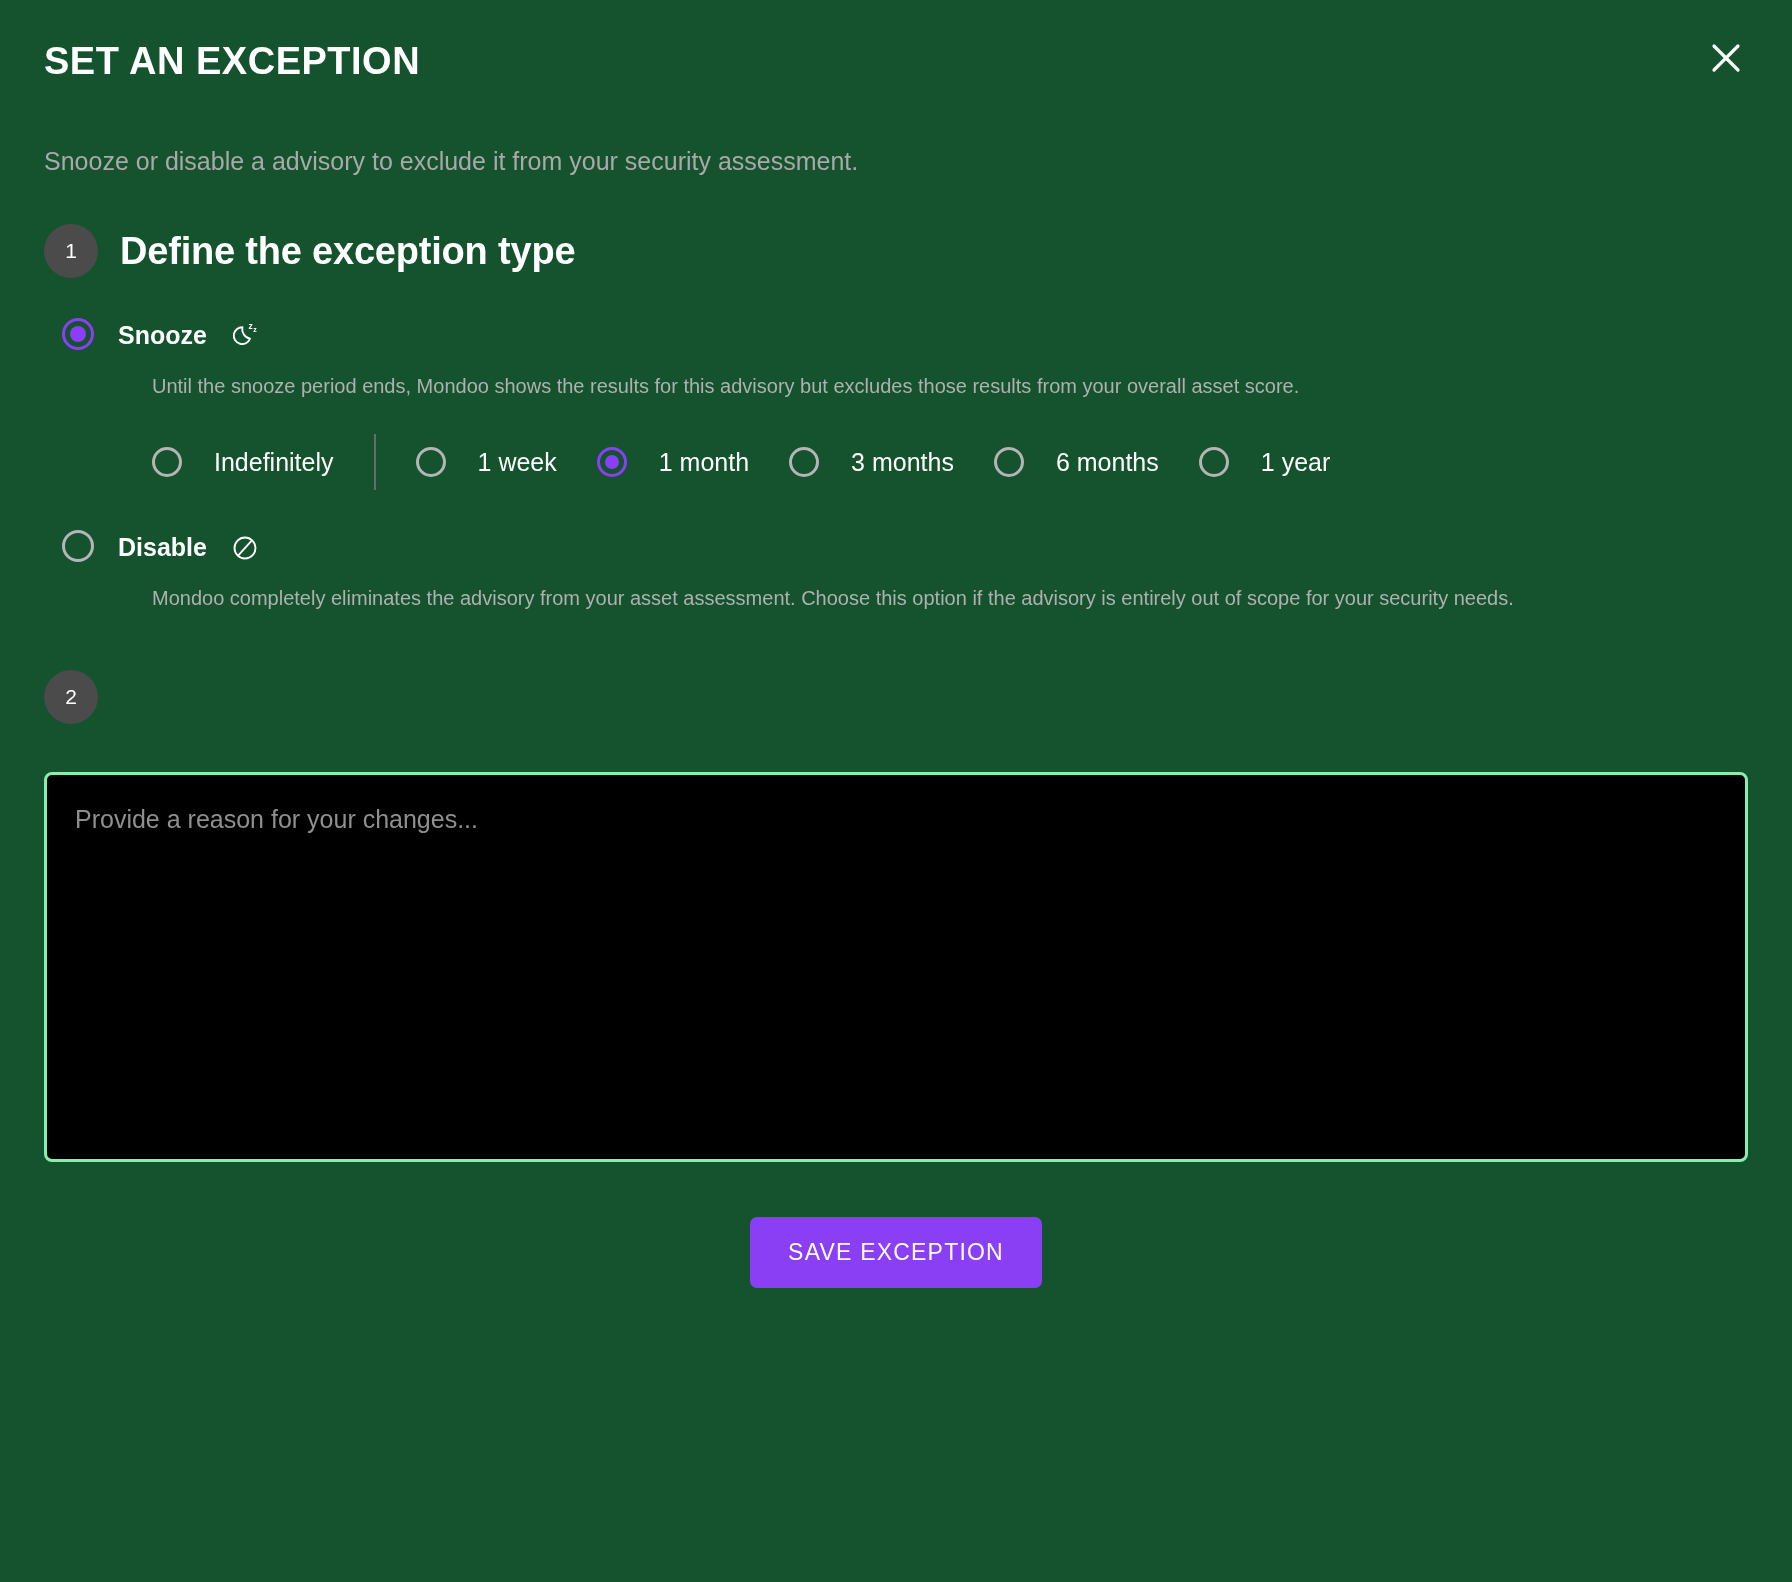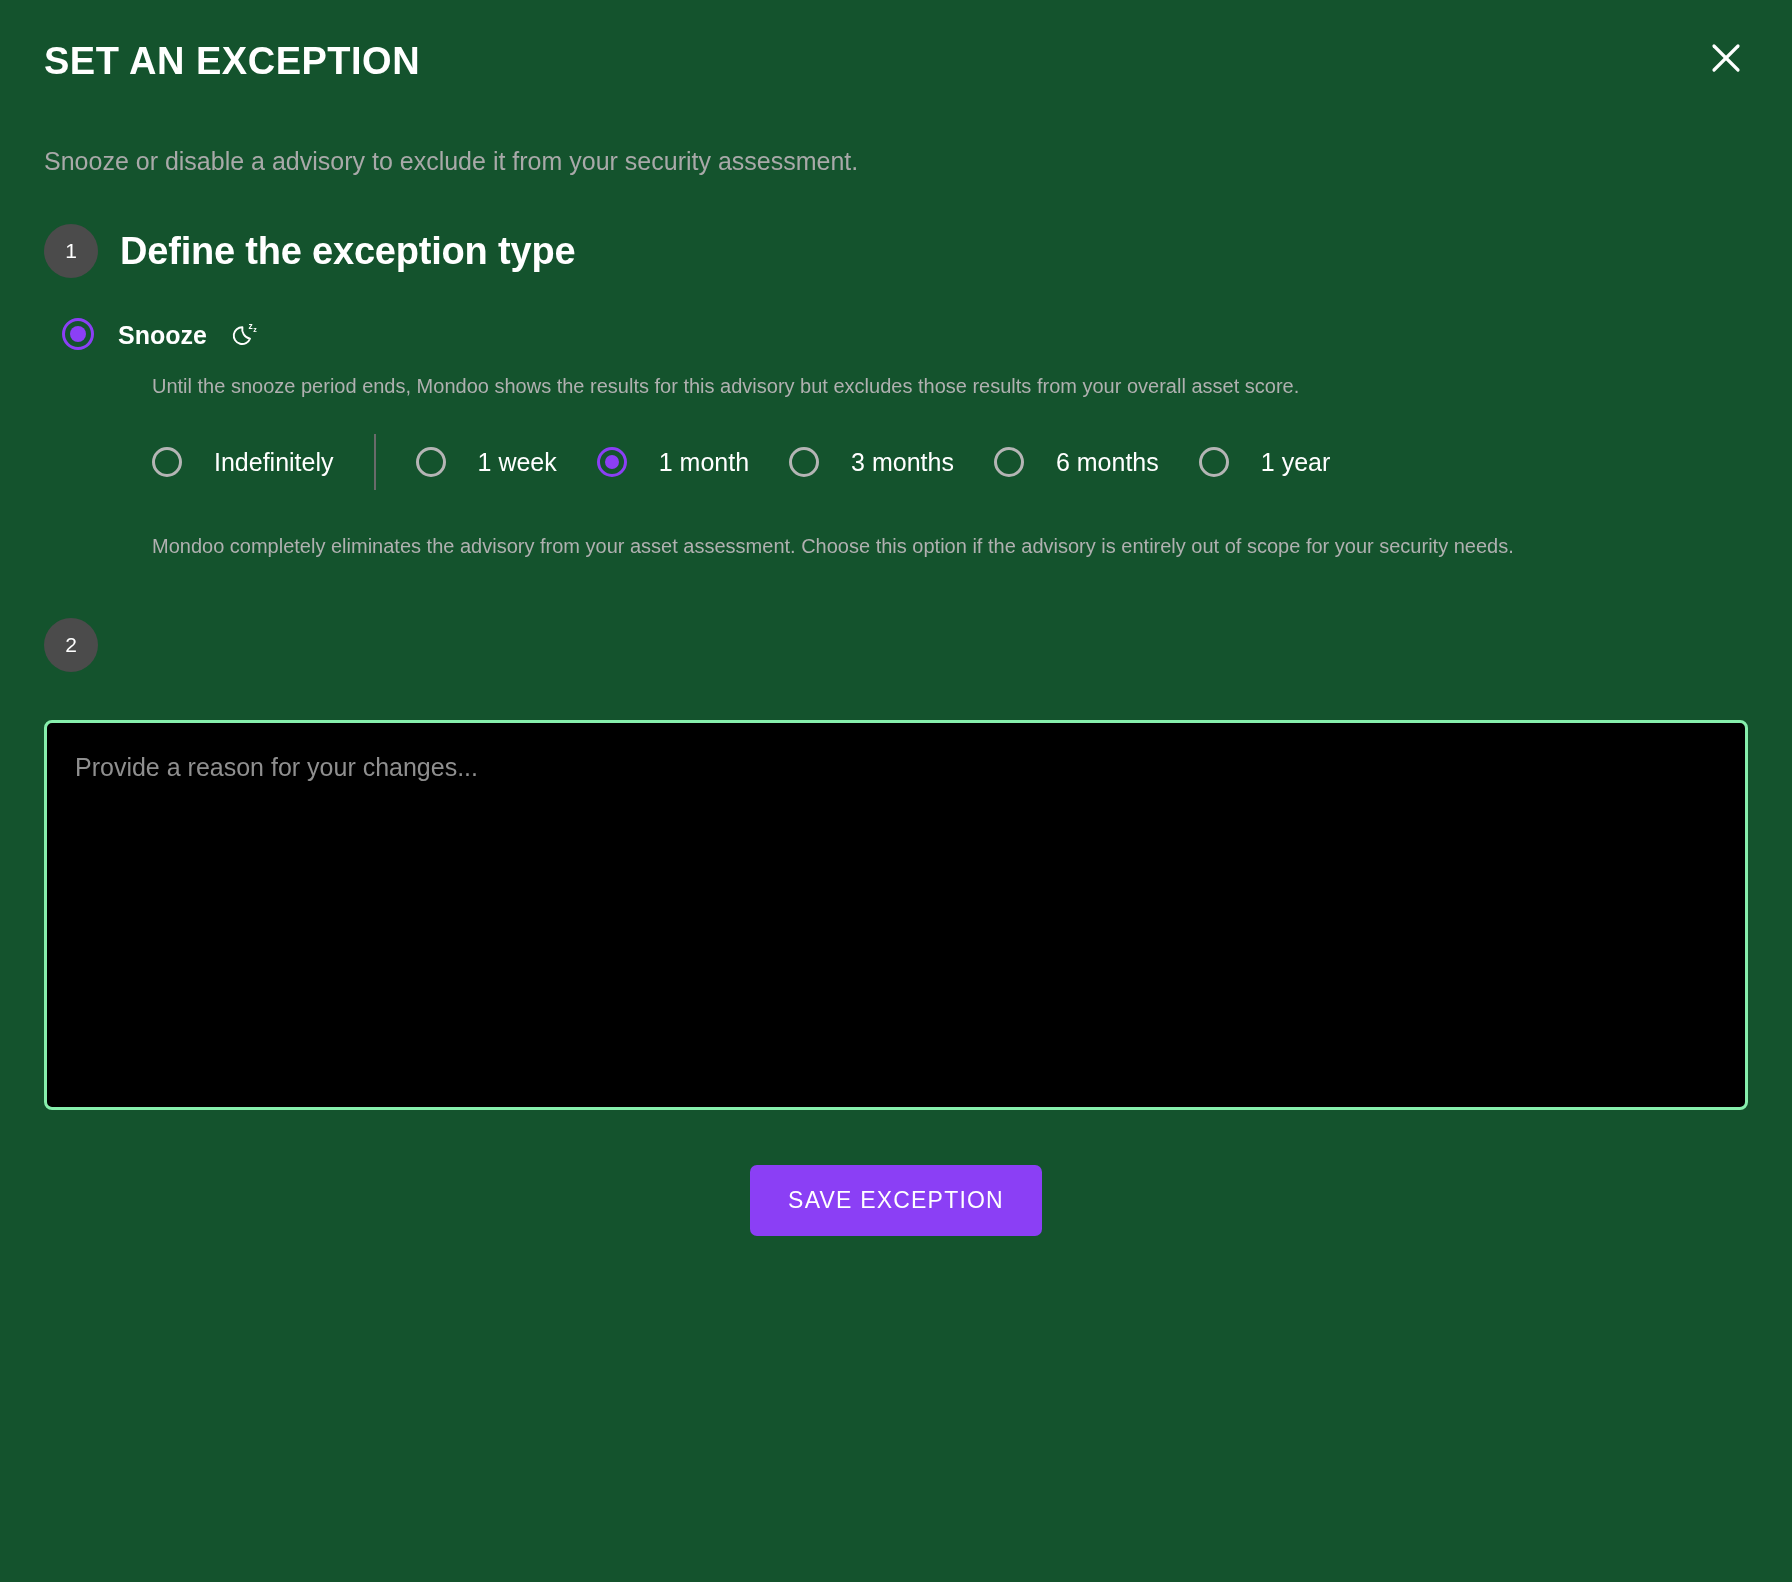--- a/index.html
+++ b/index.html
@@ -291,20 +291,30 @@
       </div>
 
       <div class="duration-item">
         <div class="radio small"></div>
         <div class="duration-text">1 year</div>
       </div>
     </div>
   </div>
 
   <div class="option-block">
+    <div class="option-head">
+      <div class="radio"></div>
+      <div class="option-label">Disable</div>
+      <div class="option-icon">
+        <svg width="28" height="28" viewBox="0 0 28 28" aria-hidden="true">
+          <circle cx="14" cy="14" r="10.5" fill="none" stroke="#ffffff" stroke-width="1.9"></circle>
+          <line x1="20.9" y1="6.4" x2="7.1" y2="21.6" stroke="#ffffff" stroke-width="1.9" stroke-linecap="round"></line>
+        </svg>
+      </div>
+    </div>
     <div class="option-desc">Mondoo completely eliminates the advisory from your asset assessment. Choose this option if the advisory is entirely out of scope for your security needs.</div>
   </div>
 
   <div class="step-heading" style="margin-top:56px;">
     <div class="step-badge">2</div>
   </div>
 
   <textarea class="justification-area" placeholder="Provide a reason for your changes..." style=""></textarea>
 
   <div class="footer">

